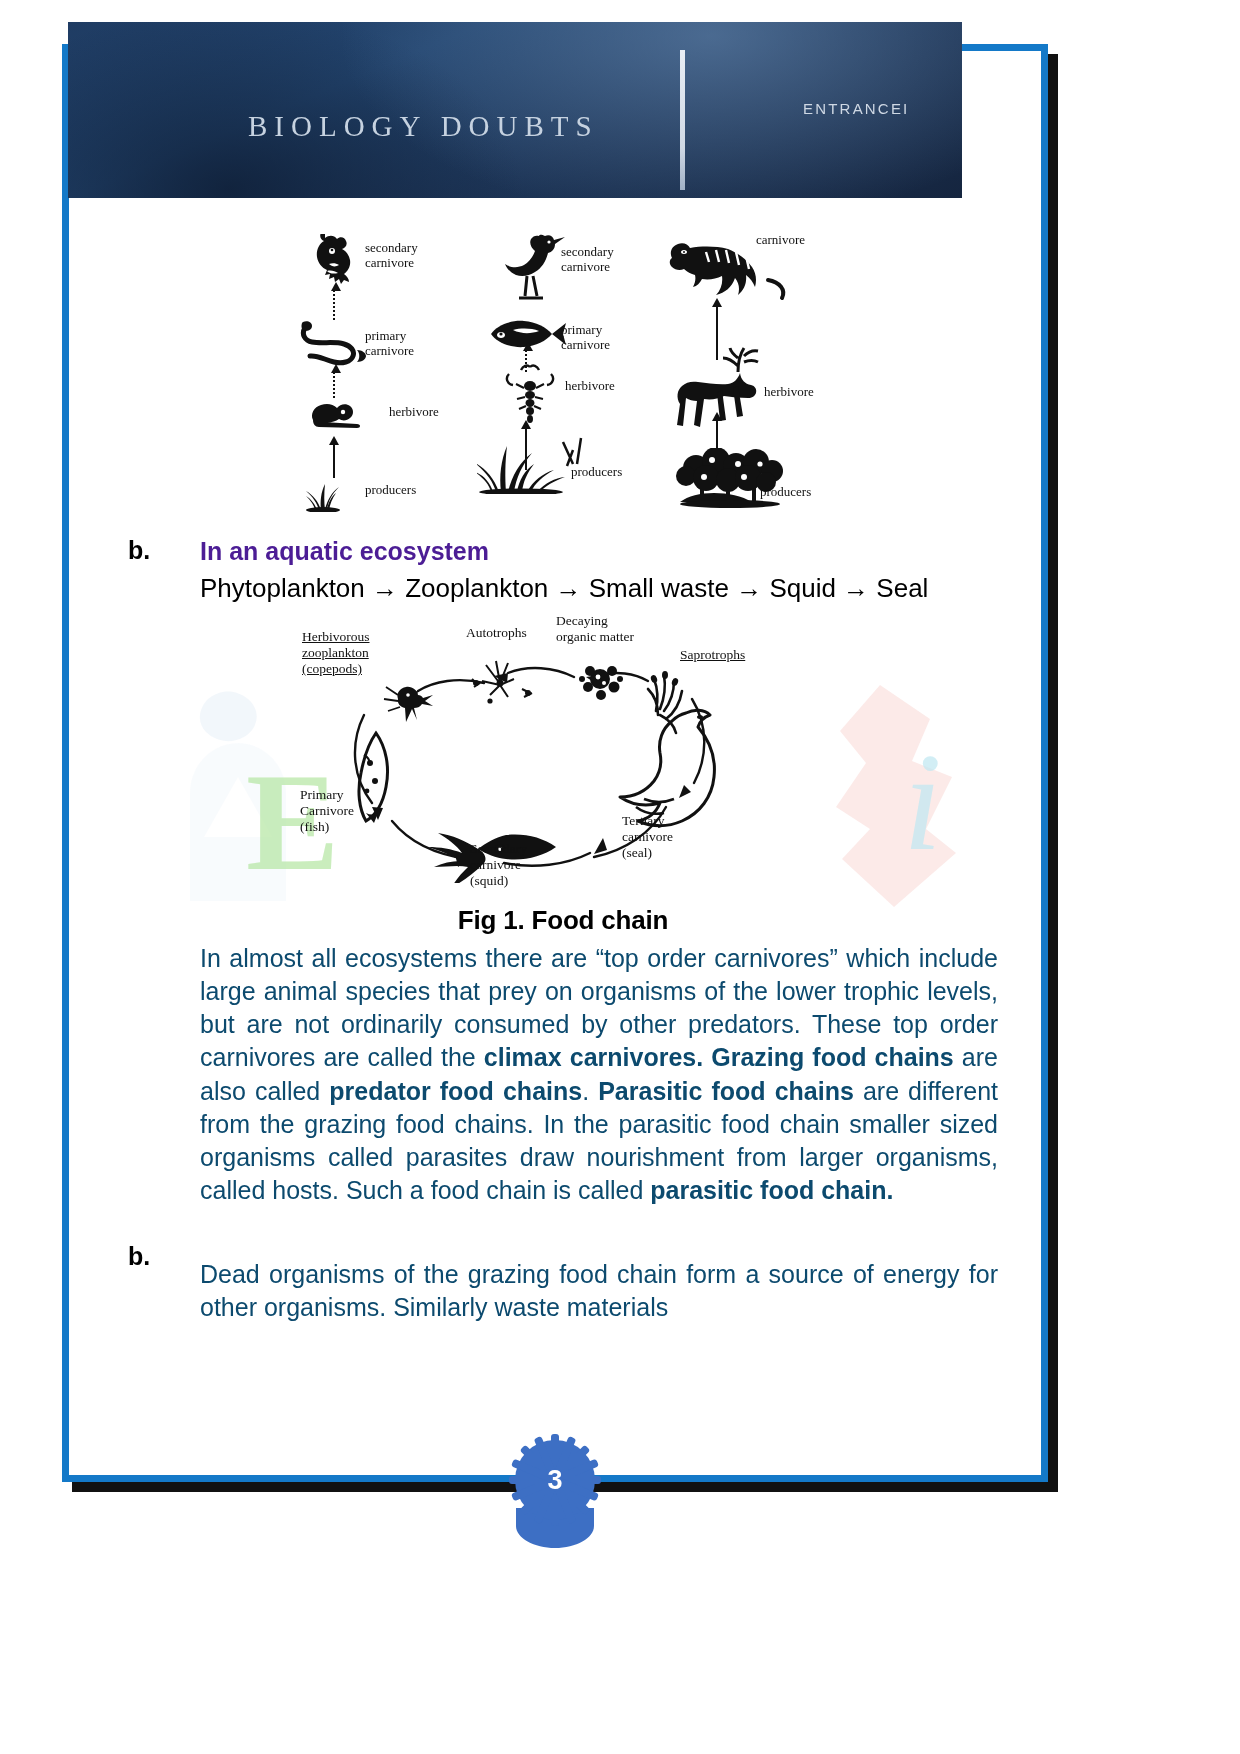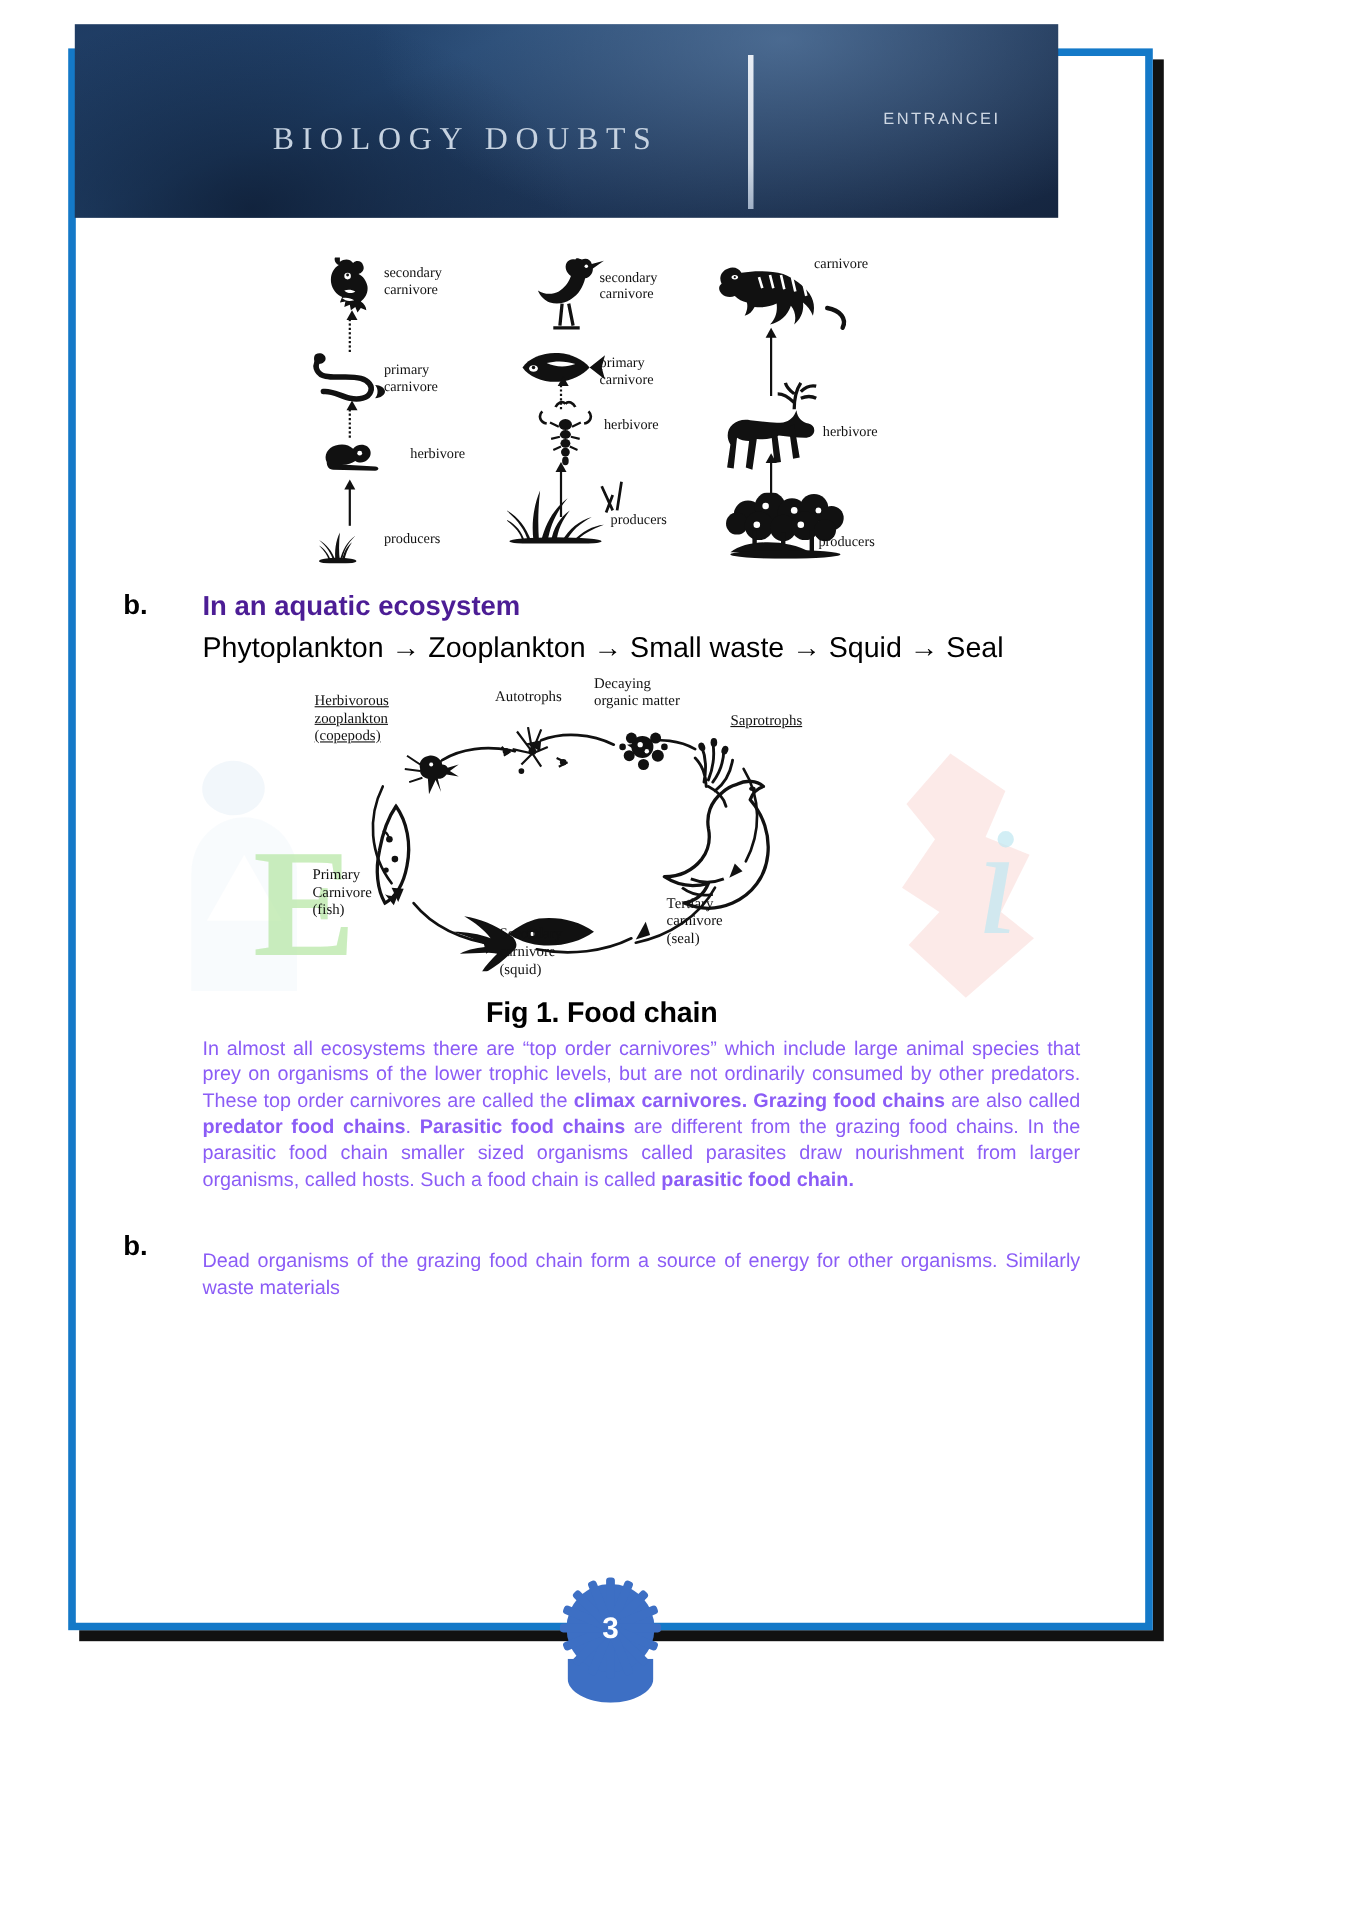--- a/index.html
+++ b/index.html
@@ -43,21 +43,21 @@
   .banner-divider{
     position:absolute;left:612px;top:28px;width:5px;height:140px;
     background:linear-gradient(180deg,#e9eef5 0%, #cfd8e4 70%, #9fb0c6 100%);
   }
   .banner-sub{
     position:absolute;left:735px;top:78px;
     font-size:15px;letter-spacing:2.2px;color:#cfd8e4;white-space:nowrap;
   }
 
   
-  .content{position:absolute;left:112px;top:232px;width:870px;}
+  .content{position:absolute;left:128px;top:232px;width:870px;}
 
   
   .fig1{position:relative;width:560px;height:292px;margin:0 auto;}
   .fig1 .col{position:absolute;top:0;height:292px;}
   .c1{left:0;width:185px;}
   .c2{left:190px;width:185px;}
   .c3{left:375px;width:185px;}
 
   .lbl{
     position:absolute;
@@ -85,21 +85,21 @@
   
   .item{display:flex;margin-top:12px;}
   .item .bul{
     width:72px;flex:0 0 72px;font-size:25px;font-weight:bold;color:#000;
   }
   .item .body{flex:1;}
   .h-sub{font-size:25px;font-weight:bold;color:#4c1d95;line-height:1.2;}
   .chain{font-size:26px;color:#000;line-height:1.25;margin-top:6px;white-space:nowrap;}
 
   .para{
-    font-size:18px;color:#8b5cf6;line-height:1.33;
+    font-size:25px;color:#0c4a6e;line-height:1.33;
     text-align:justify;text-justify:inter-word;
   }
   .para b{font-weight:bold;}
 
   
   .fig2wrap{position:relative;width:870px;height:300px;margin-top:6px;}
   .fig2{position:absolute;left:160px;top:0;width:470px;height:300px;}
   .fig2 .lbl{font-size:13.5px;line-height:1.2;white-space:nowrap;}
 
   

